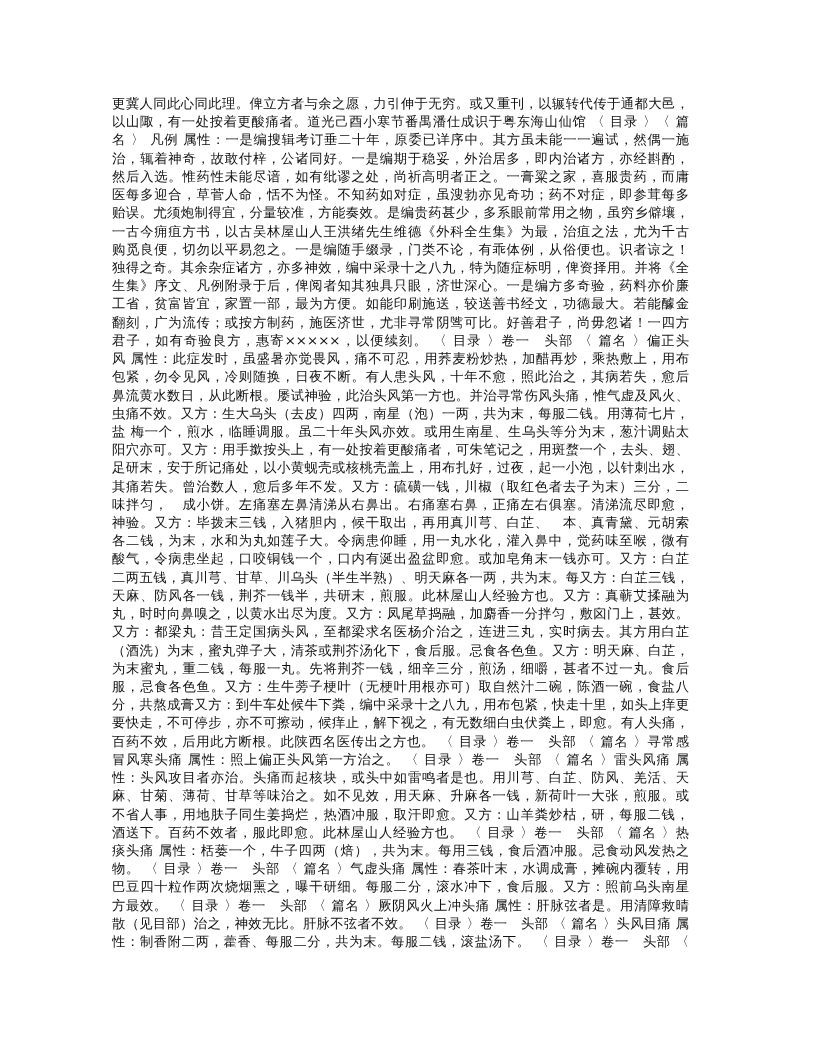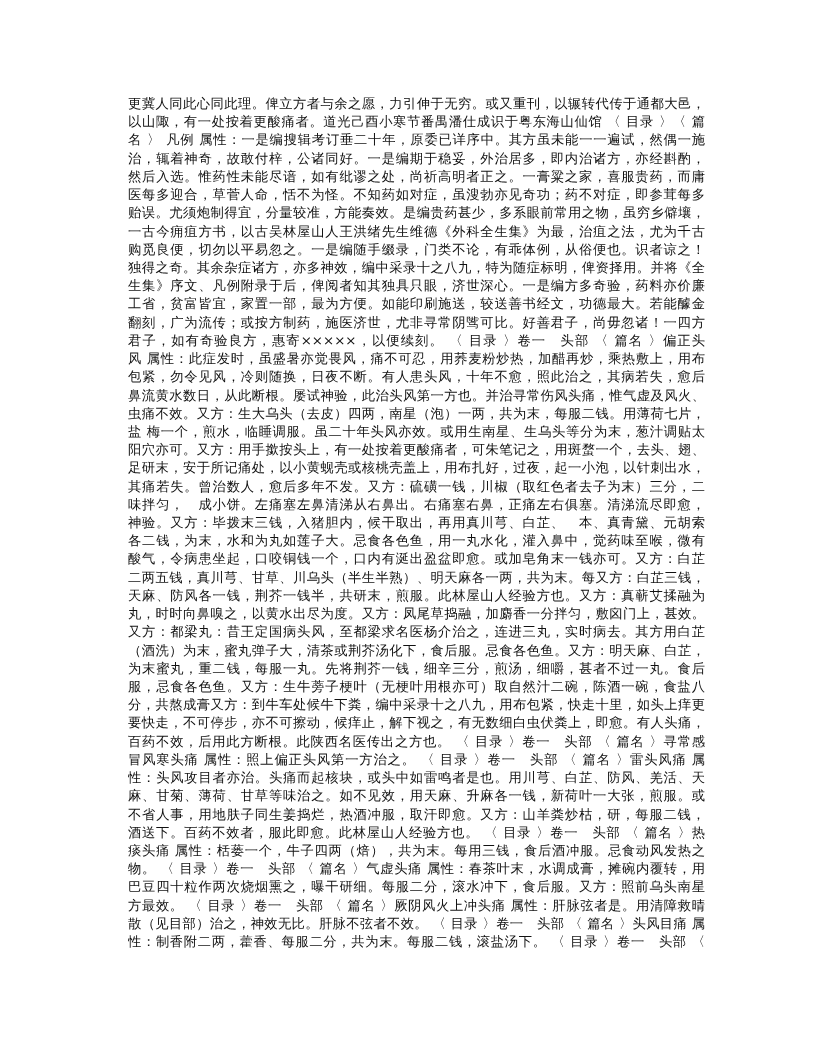--- a/index.html
+++ b/index.html
@@ -9,21 +9,21 @@
     }
     body {
       width: 816px;
       height: 1056px;
       position: relative;
       overflow: hidden;
       font-family: "DejaVu Serif", "Liberation Serif", serif;
     }
     .page {
       position: absolute;
-      left: 128px;
+      left: 112px;
       top: 95px;
       width: 577px;
     }
     .line {
       display: block;
       height: 18.22px;
       line-height: 18.22px;
       font-size: 13.3px;
       color: #111111;
       text-align: justify;
@@ -53,21 +53,21 @@
   <div class="line">风 属性：此症发时，虽盛暑亦觉畏风，痛不可忍，用荞麦粉炒热，加醋再炒，乘热敷上，用布</div>
   <div class="line">包紧，勿令见风，冷则随换，日夜不断。有人患头风，十年不愈，照此治之，其病若失，愈后</div>
   <div class="line">鼻流黄水数日，从此断根。屡试神验，此治头风第一方也。并治寻常伤风头痛，惟气虚及风火、</div>
   <div class="line">虫痛不效。又方：生大乌头（去皮）四两，南星（泡）一两，共为末，每服二钱。用薄荷七片，</div>
   <div class="line">盐 梅一个，煎水，临睡调服。虽二十年头风亦效。或用生南星、生乌头等分为末，葱汁调贴太</div>
   <div class="line">阳穴亦可。又方：用手撳按头上，有一处按着更酸痛者，可朱笔记之，用斑蝥一个，去头、翅、</div>
   <div class="line">足研末，安于所记痛处，以小黄蚬壳或核桃壳盖上，用布扎好，过夜，起一小泡，以针刺出水，</div>
   <div class="line">其痛若失。曾治数人，愈后多年不发。又方：硫磺一钱，川椒（取红色者去子为末）三分，二</div>
   <div class="line">味拌匀，　成小饼。左痛塞左鼻清涕从右鼻出。右痛塞右鼻，正痛左右俱塞。清涕流尽即愈，</div>
   <div class="line">神验。又方：毕拨末三钱，入猪胆内，候干取出，再用真川芎、白芷、　本、真青黛、元胡索</div>
-  <div class="line">各二钱，为末，水和为丸如莲子大。忌食各色鱼，用一丸水化，灌入鼻中，觉药味至喉，微有</div>
+  <div class="line">各二钱，为末，水和为丸如莲子大。令病患仰睡，用一丸水化，灌入鼻中，觉药味至喉，微有</div>
   <div class="line">酸气，令病患坐起，口咬铜钱一个，口内有涎出盈盆即愈。或加皂角末一钱亦可。又方：白芷</div>
   <div class="line">二两五钱，真川芎、甘草、川乌头（半生半熟）、明天麻各一两，共为末。每又方：白芷三钱，</div>
   <div class="line">天麻、防风各一钱，荆芥一钱半，共研末，煎服。此林屋山人经验方也。又方：真蕲艾揉融为</div>
   <div class="line">丸，时时向鼻嗅之，以黄水出尽为度。又方：凤尾草捣融，加麝香一分拌匀，敷囟门上，甚效。</div>
   <div class="line">又方：都梁丸：昔王定国病头风，至都梁求名医杨介治之，连进三丸，实时病去。其方用白芷</div>
   <div class="line">（酒洗）为末，蜜丸弹子大，清茶或荆芥汤化下，食后服。忌食各色鱼。又方：明天麻、白芷，</div>
   <div class="line">为末蜜丸，重二钱，每服一丸。先将荆芥一钱，细辛三分，煎汤，细嚼，甚者不过一丸。食后</div>
   <div class="line">服，忌食各色鱼。又方：生牛蒡子梗叶（无梗叶用根亦可）取自然汁二碗，陈酒一碗，食盐八</div>
   <div class="line">分，共熬成膏又方：到牛车处候牛下粪，编中采录十之八九，用布包紧，快走十里，如头上痒更</div>
   <div class="line">要快走，不可停步，亦不可擦动，候痒止，解下视之，有无数细白虫伏粪上，即愈。有人头痛，</div>

